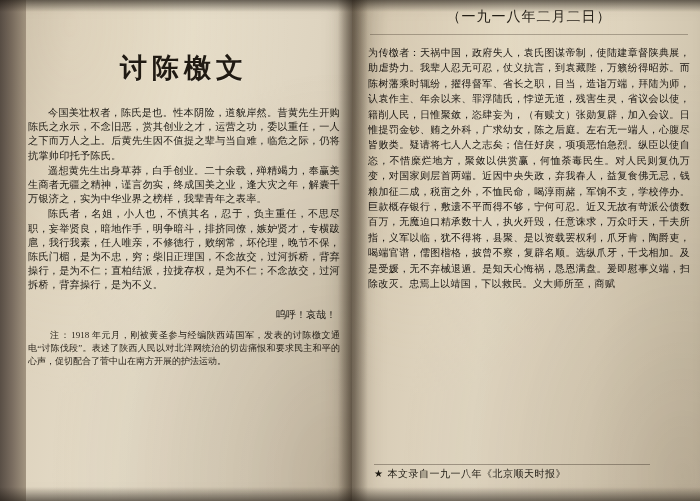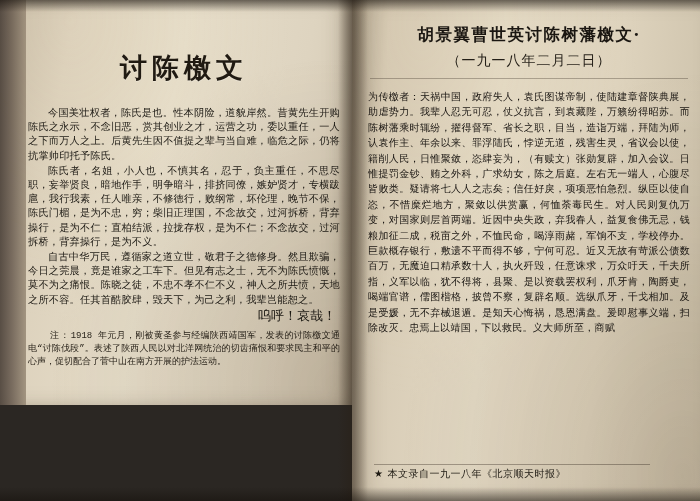--- a/index.html
+++ b/index.html
@@ -15,21 +15,21 @@
     font-family: "DejaVu Sans", sans-serif;
     background: #2b2723;
   }
 
   
   .page-left {
     position: absolute;
     left: 0;
     top: 0;
     width: 352px;
-    height: 405px;
+    height: 501px;
     background: linear-gradient(100deg, #c9bda8 0%, #ddd2bd 18%, #e6ddc9 45%, #ded4c0 75%, #cfc4ae 100%);
     box-shadow: inset -12px 0 22px -8px rgba(60,45,30,0.55);
     overflow: hidden;
   }
   .page-left .tape {
     position: absolute;
     left: 0; top: 0;
     width: 26px; height: 501px;
     background: linear-gradient(90deg, #4a4038 0%, #6d6054 45%, #9c8e7a 100%);
     opacity: .9;
@@ -59,30 +59,30 @@
     text-align: justify;
     letter-spacing: 0.2px;
     margin-top: 10px;
   }
   .l-body p {
     margin: 0 0 1px 0;
     text-indent: 20px;
   }
   .l-sign {
     font-family: "DejaVu Serif", serif;
-    font-size: 13px;
+    font-size: 10px;
     line-height: 14.2px;
     color: #1d1a14;
     text-align: right;
-    margin-top: 2px;
+    margin-top: 15px;
     padding-right: 4px;
   }
   .l-note {
     margin-top: 7px;
-    font-family: Liberation Mono, monospace;
+    font-family: Liberation Serif, serif;
     font-size: 9px;
     line-height: 13px;
     color: #2a241b;
     text-align: justify;
     text-indent: 22px;
   }
   .l-note .nlabel { letter-spacing: 1px; }
 
   
   .page-right {
@@ -194,34 +194,33 @@
 <body>
 
 <div id="page">
 
   <div class="page-left">
     <div class="tape"></div>
     <div class="inner">
       <div class="l-title">讨陈檄文</div>
       <div class="l-body">
         <p>今国美壮权者，陈氏是也。性本阴险，道貌岸然。昔黄先生开购陈氏之永示，不念旧恶，赏其创业之才，运营之功，委以重任，一人之下而万人之上。后黄先生因不值提之辈与当自难，临危之际，仍将抗掌帅印托予陈氏。</p>
+        <p>遥想黄先生出身草莽，白手创业。二十余载，殚精竭力，奉赢美生商者无疆之精神，谨言勿实，终成国美之业，逢大灾之年，解囊千万银济之，实为中华业界之榜样，我辈青年之表率。</p>
         <p>陈氏者，名姐，小人也，不慎其名，忍于，负主重任，不思尽职，妄举贤良，暗地作手，明争暗斗，排挤同僚，嫉妒贤才，专横跋扈，我行我素，任人唯亲，不修德行，败纲常，坏伦理，晚节不保，陈氏门楣，是为不忠，穷；柴旧正理国，不念故交，过河拆桥，背弃操行，是为不仁；直柏结派，拉拢存权，是为不仁；不念故交，过河拆桥，背弃操行，是为不义。</p>
-        <p>自古中华万民，遵循家之道立世，敬君子之德修身。然且欺骗，今日之莞晨，竟是谁家之工车下。但见有志之士，无不为陈氏愤慨，莫不为之痛恨。陈晓之徒，不忠不孝不仁不义，神人之所共愤，天地之所不容。任其首酷胶肆，毁天下，为己之利，我辈岂能恕之。</p>
       </div>
       <div class="l-sign">呜呼！哀哉！</div>
       <div class="l-note">
         <span class="nlabel">注：</span><span>1918 年元月，刚被黄圣参与经编陕西靖国军，发表的讨陈檄文通电“讨陈伐段”。表述了陕西人民以对北洋网统治的切齿痛恨和要求民主和平的心声，促切配合了菅中山在南方开展的护法运动。</span>
       </div>
     </div>
     <div class="grain"></div>
   </div>
 
   <div class="page-right">
     <div class="inner">
-      <div class="r-title">胡景翼曹世英讨陈树藩檄文·</div>
       <div class="r-subtitle">（一九一八年二月二日）</div>
       <div class="r-rule"></div>
       <div class="r-body">
         <p>为传檄者：天祸中国，政府失人，袁氏图谋帝制，使陆建章督陕典展，助虐势力。我辈人忍无可忍，仗义抗言，到袁藏陛，万籁纷得昭苏。而陈树藩乘时辄纷，擢得督军、省长之职，目当，造诣万端，拜陆为师，认袁作主、年余以来、罪浮陆氏，悖逆无道，残害生灵，省议会以使，籍削人民，日惟聚敛，恣肆妄为，（有赎文）张勋复辟，加入会议。日惟提罚金钞、贿之外科，广求幼女，陈之后庭。左右无一端人，心腹尽皆败类。疑请将七人人之志矣；信任好戾，项项恶怕急烈。纵臣以使自恣，不惜糜烂地方，聚敛以供赏赢，何恤荼毒民生。对人民则复仇万变，对国家则层首两端。近因中央失政，弃我春人，益复食佛无忌，钱粮加征二成，税亩之外，不恤民命，喝淳雨赭，军饷不支，学校停办。巨款概存银行，敷遗不平而得不够，宁何可忍。近又无故有苛派公债数百万，无魔迫口精承数十人，执火歼毁，任意诛求，万众吁天，千夫所指，义军以临，犹不得将，县聚、是以资载罢权利，爪牙肯，陶爵吏，喝端官谱，儒图楷格，披曾不察，复辟名顺。选纵爪牙，千戈相加。及是受媛，无不弃械退遁。是知天心悔祸，恳恩满盘。爰即慰事义端，扫除改灭。忠焉上以靖国，下以救民。义大师所至，商赋</p>
       </div>
       <div class="r-source-rule"></div>
       <div class="r-source">
         <span class="star">★</span><span>本文录自一九一八年《北京顺天时报》</span>
       </div>
     </div>

